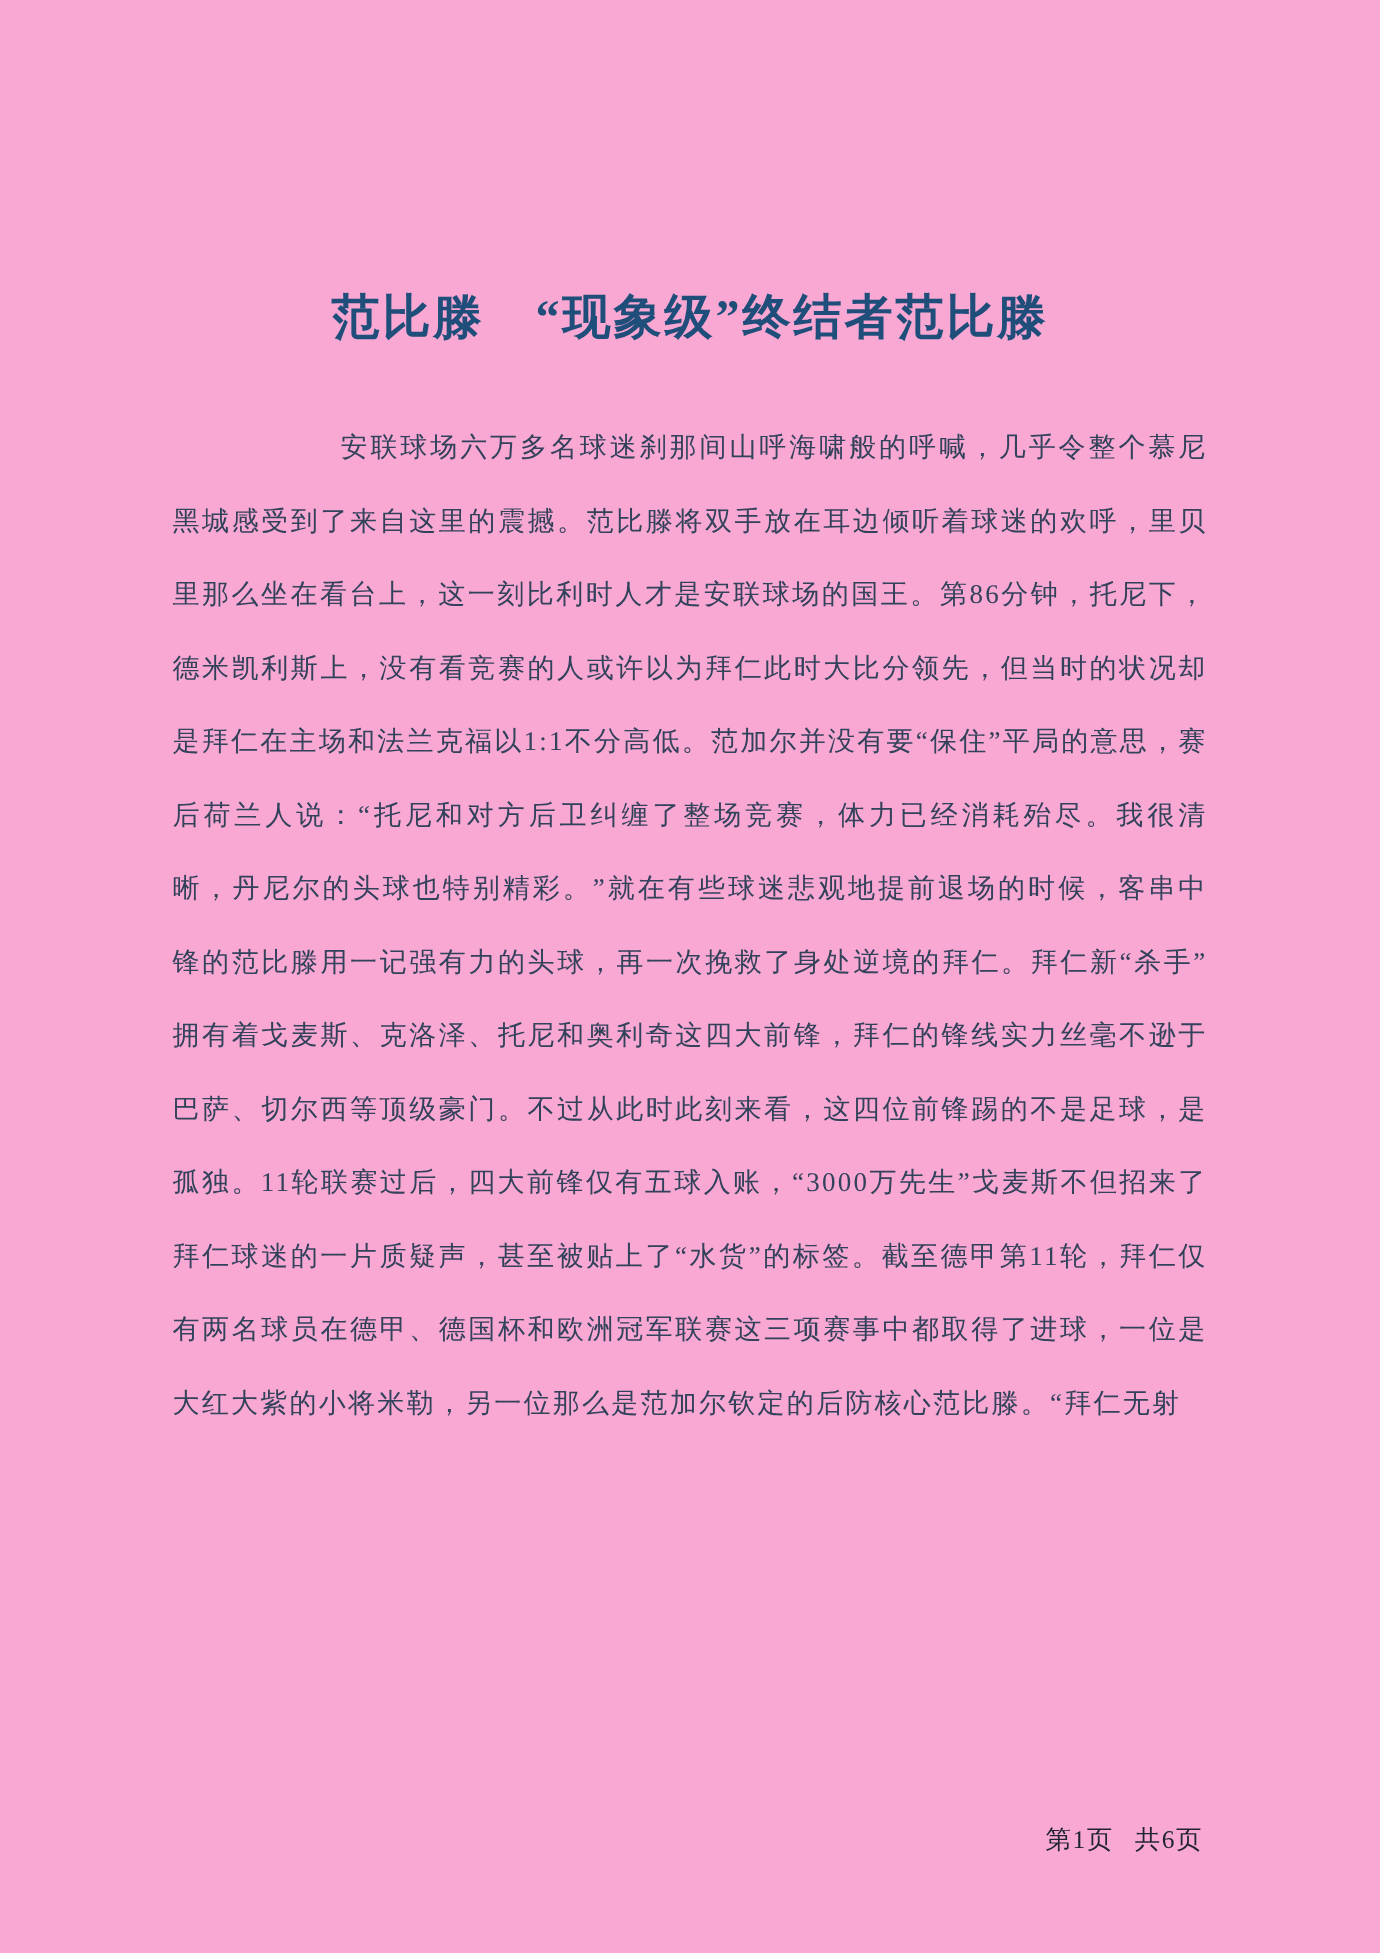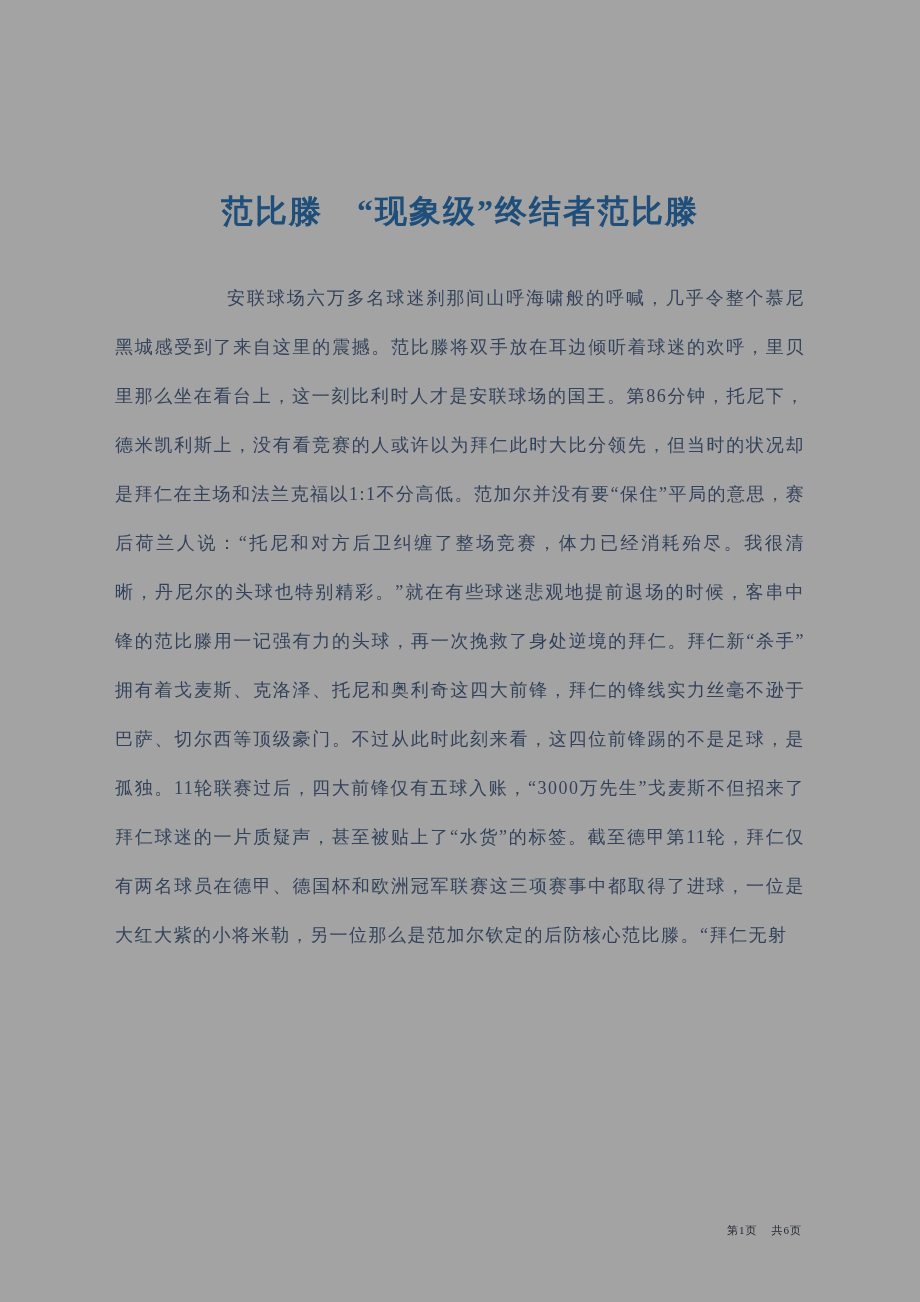--- a/index.html
+++ b/index.html
@@ -4,21 +4,21 @@
 <style>
   html, body {
     margin: 0;
     padding: 0;
     background: #ffffff;
   }
   .page {
     position: relative;
     width: 920px;
     height: 1302px;
-    background: #a3a3a3;
+    background: #f9a8d4;
     overflow: hidden;
     font-family: "Liberation Serif", "DejaVu Serif", serif;
     box-sizing: border-box;
     padding-top: 190px;
   }
   .doc-title {
     margin: 0 115px;
     text-align: center;
     font-size: 32px;
     font-weight: bold;
@@ -32,21 +32,21 @@
     font-size: 18px;
     line-height: 49px;
     letter-spacing: 1.5px;
     text-align: justify;
     color: #33425b;
   }
   .page-footer {
     position: absolute;
     right: 118px;
     bottom: 64px;
-    font-size: 11px;
+    font-size: 17px;
     letter-spacing: 1px;
     color: #1f2430;
     white-space: nowrap;
     text-align: right;
   }
   .page-footer .sep {
     display: inline-block;
     width: 14px;
   }
 </style>

